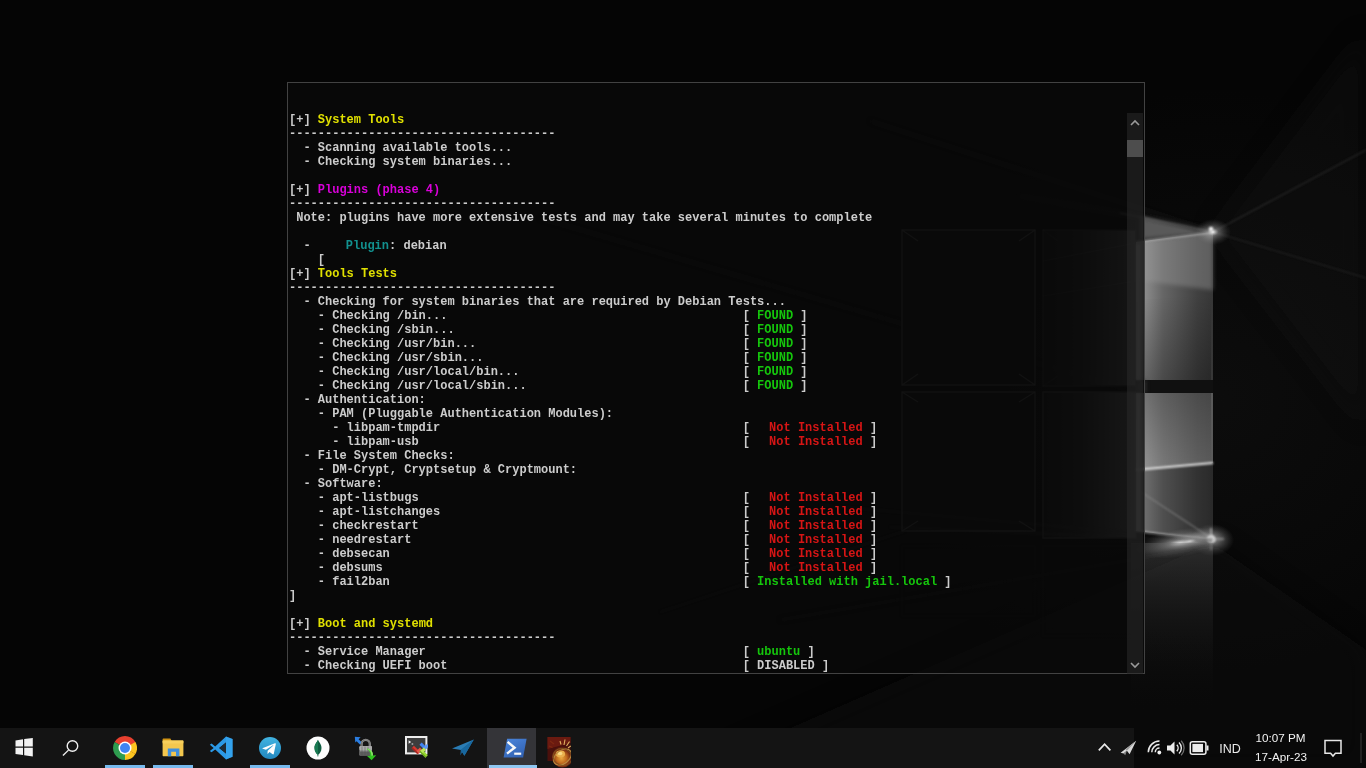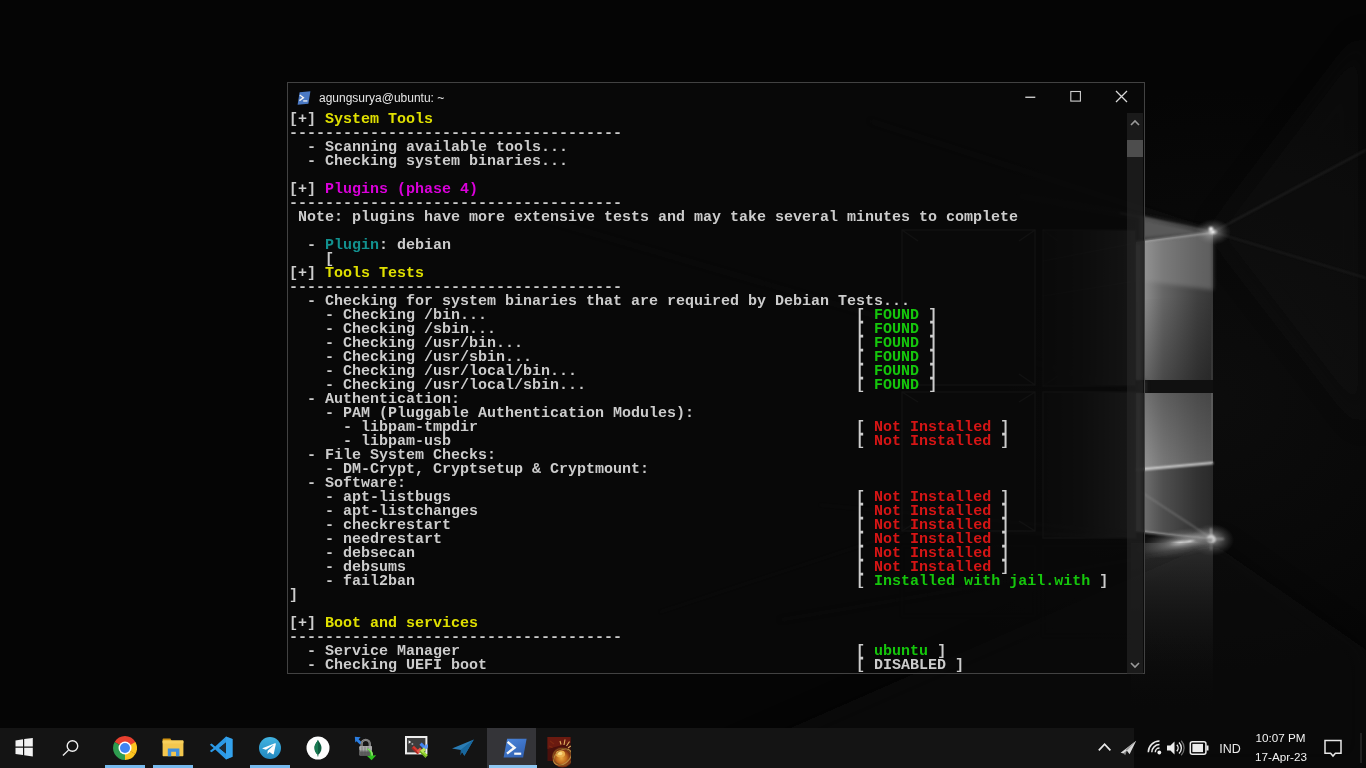--- a/index.html
+++ b/index.html
@@ -8,24 +8,24 @@
   #wall{position:absolute;top:0;left:0;}
   
   #term{position:absolute;left:287px;top:82px;width:858px;height:592px;
     background:rgba(9,9,9,0.78);border:1px solid #424242;box-sizing:border-box;}
   #tbar{position:absolute;left:0;top:0;width:100%;height:30px;}
   #ticon{position:absolute;left:9px;top:8px;}
   #ttitle{position:absolute;left:31px;top:8px;font-size:12px;color:#e6e6e6;
     font-family:"Liberation Sans",sans-serif;white-space:pre;}
   .cbtn{position:absolute;top:0;width:46px;height:30px;}
   #tpre{position:absolute;left:1px;top:30px;margin:0;
-    font-family:"Liberation Mono",monospace;font-weight:bold;font-size:15px;
+    font-family:"Liberation Mono",monospace;font-weight:bold;font-size:12px;
     line-height:14px;color:#cccccc;white-space:pre;}
-  .y{color:#e0e000;} .m{color:#da00da;} .t{color:#12918f;}
-  .g{color:#15c60c;} .r{color:#d61515;} .w{color:#cccccc;}
+  .y{color:#e0e000;} .m{color:#da00da;} .t{color:#12918f;margin-left:28px;}
+  .g{color:#15c60c;} .r{color:#d61515;margin-left:12px;} .w{color:#cccccc;}
   #sbar{position:absolute;right:1px;top:30px;width:16px;height:561px;
     background:rgba(42,42,42,0.55);}
   #sthumb{position:absolute;left:0px;top:27px;width:16px;height:17px;background:#4d4d4d;}
   
   #task{position:absolute;left:0;top:728px;width:1134px;height:40px;background:#141414;}
   .tk{position:absolute;top:0;width:48px;height:40px;}
   .uline{position:absolute;top:37px;height:3px;background:#76b9ed;}
 </style>
 </head>
 <body>
@@ -159,37 +159,20 @@
   <line x1="1212" y1="540" x2="820" y2="505" stroke="#2e2e2e" stroke-width="1.4" filter="url(#b1)" opacity="0.45"></line>
   <line x1="1212" y1="541" x2="890" y2="527" stroke="#383838" stroke-width="1.2" filter="url(#b1)" opacity="0.5"></line>
       <line x1="1212" y1="546" x2="780" y2="620" stroke="#161616" stroke-width="2" filter="url(#b2)" opacity="0.6"></line>
   <line x1="905" y1="531" x2="660" y2="612" stroke="#191919" stroke-width="1.5" filter="url(#b1)" opacity="0.8"></line>
   <rect x="1131" y="543" width="82" height="180" fill="url(#refl)" opacity="0.7"></rect>
   <rect x="1043" y="546" width="100" height="90" fill="none" stroke="#1d1d1d" stroke-width="1" opacity="0.45" filter="url(#b1)"></rect>
   <rect x="902" y="546" width="133" height="70" fill="none" stroke="#121212" stroke-width="1" opacity="0.4" filter="url(#b1)"></rect>
 </svg>
 
 <div id="term">
-  <div id="tbar">
-    <svg id="ticon" width="14" height="14" viewBox="0 0 14 14">
-      <polygon points="2.6,1.2 13.4,0.2 11.4,12.8 0.6,13.8" fill="#4a79c4"></polygon>
-      <path d="M2.8,4 L6.4,6.7 L2.4,9.6" stroke="#f2f2f2" stroke-width="1.4" fill="none"></path>
-      <rect x="6.2" y="9.3" width="4.2" height="1.3" fill="#f2f2f2"></rect>
-    </svg>
-    <div id="ttitle">agungsurya@ubuntu: ~</div>
-    <svg class="cbtn" style="right:92px" width="46" height="30" viewBox="0 0 46 30">
-      <rect x="19.3" y="13.6" width="10" height="1.3" fill="#dadada"></rect>
-    </svg>
-    <svg class="cbtn" style="right:46px" width="46" height="30" viewBox="0 0 46 30">
-      <rect x="18.8" y="8.5" width="9.6" height="9.6" fill="none" stroke="#d0d0d0" stroke-width="1.1"></rect>
-    </svg>
-    <svg class="cbtn" style="right:0px" width="46" height="30" viewBox="0 0 46 30">
-      <path d="M18,8 L29,19 M29,8 L18,19" stroke="#d8d8d8" stroke-width="1.3"></path>
-    </svg>
-  </div>
 <pre id="tpre"><span class="w">[+] </span><span class="y">System Tools</span>
 -------------------------------------
   - Scanning available tools...
   - Checking system binaries...
 
 <span class="w">[+] </span><span class="m">Plugins (phase 4)</span>
 -------------------------------------
  Note: plugins have more extensive tests and may take several minutes to complete
 
   - <span class="t">Plugin</span>: debian
@@ -209,24 +192,24 @@
       - libpam-usb                                             [ <span class="r">Not Installed</span> ]
   - File System Checks:
     - DM-Crypt, Cryptsetup &amp; Cryptmount:
   - Software:
     - apt-listbugs                                             [ <span class="r">Not Installed</span> ]
     - apt-listchanges                                          [ <span class="r">Not Installed</span> ]
     - checkrestart                                             [ <span class="r">Not Installed</span> ]
     - needrestart                                              [ <span class="r">Not Installed</span> ]
     - debsecan                                                 [ <span class="r">Not Installed</span> ]
     - debsums                                                  [ <span class="r">Not Installed</span> ]
-    - fail2ban                                                 [ <span class="g">Installed with jail.with</span> ]
+    - fail2ban                                                 [ <span class="g">Installed with jail.local</span> ]
 ]
 
-<span class="w">[+] </span><span class="y">Boot and services</span>
+<span class="w">[+] </span><span class="y">Boot and systemd</span>
 -------------------------------------
   - Service Manager                                            [ <span class="g">ubuntu</span> ]
   - Checking UEFI boot                                         [ DISABLED ]</pre>
   <div id="sbar">
     <svg style="position:absolute;left:0;top:4px" width="16" height="12" viewBox="0 0 16 12">
       <path d="M4,8 L8,4 L12,8" stroke="#9a9a9a" stroke-width="1.6" fill="none"></path>
     </svg>
     <div id="sthumb"></div>
     <svg style="position:absolute;left:0;top:546px" width="16" height="12" viewBox="0 0 16 12">
       <path d="M4,4 L8,8 L12,4" stroke="#9a9a9a" stroke-width="1.6" fill="none"></path>

